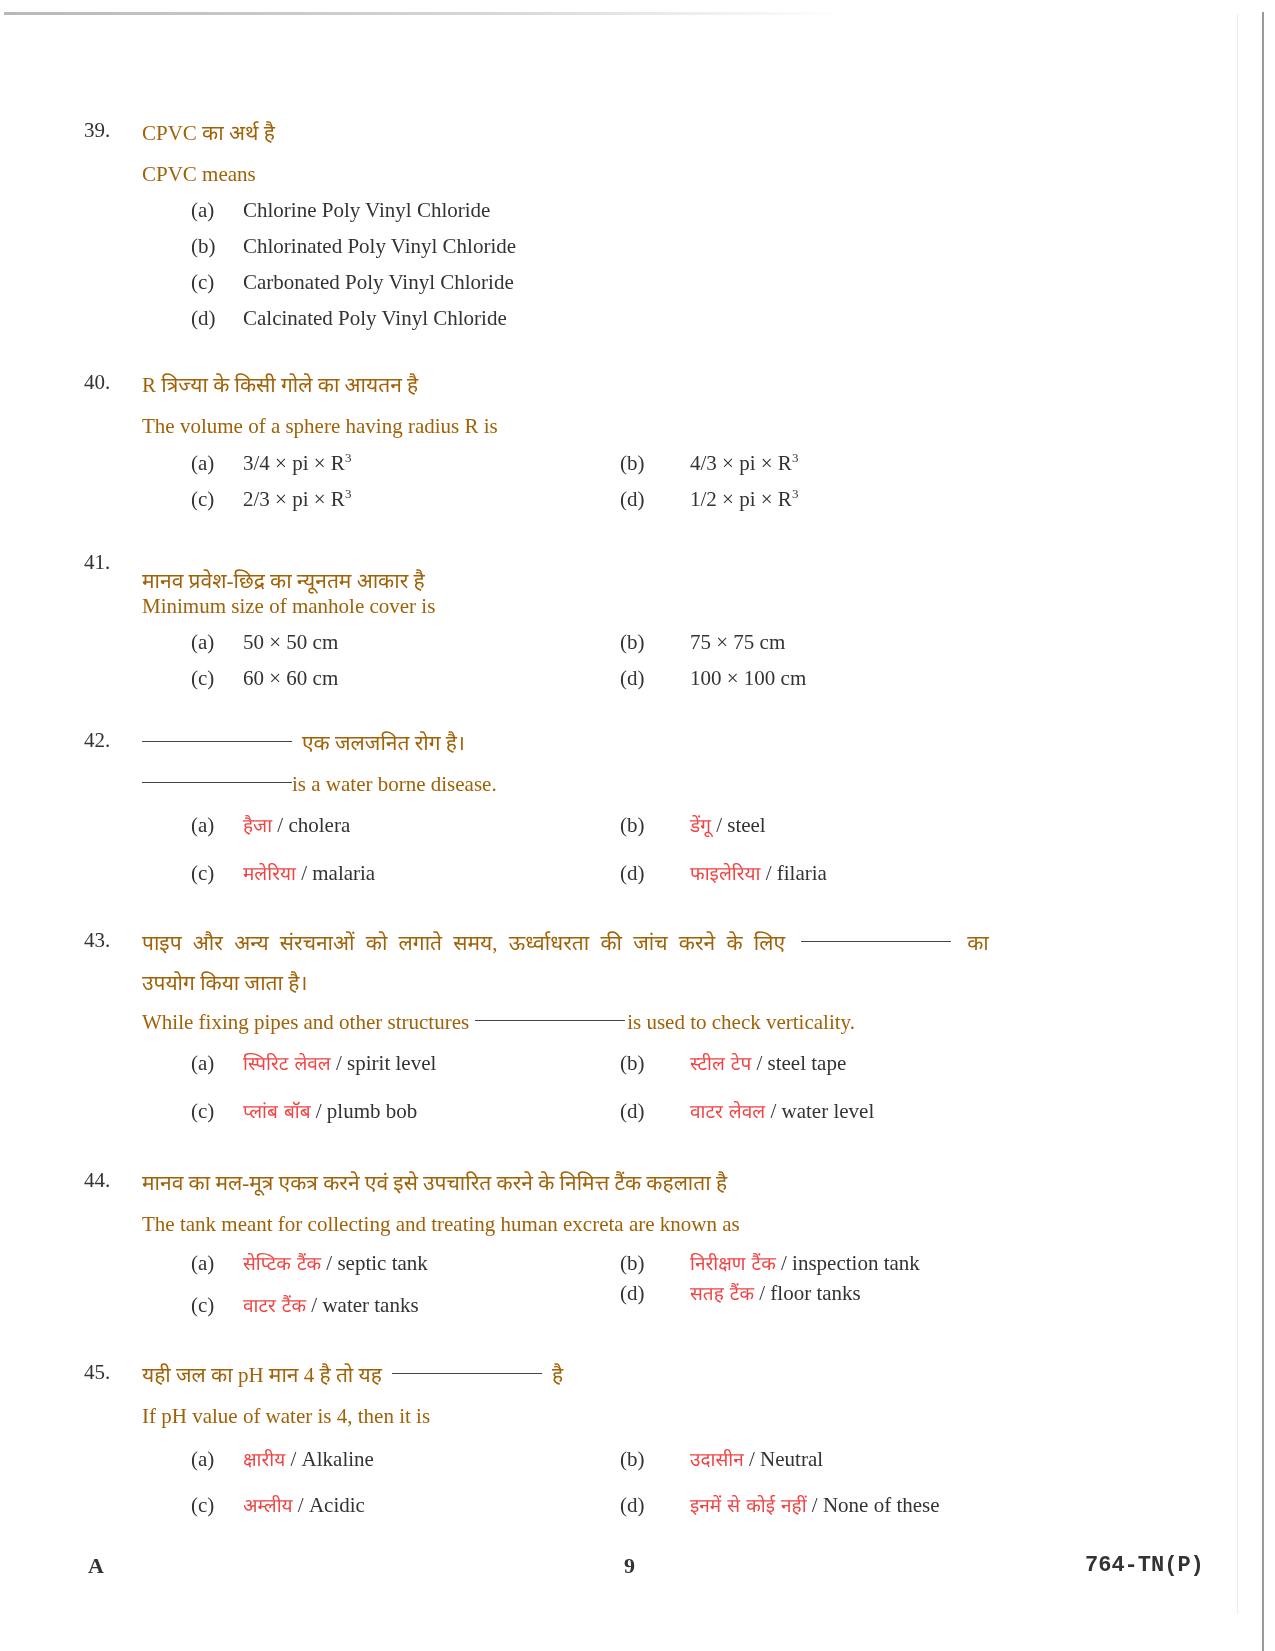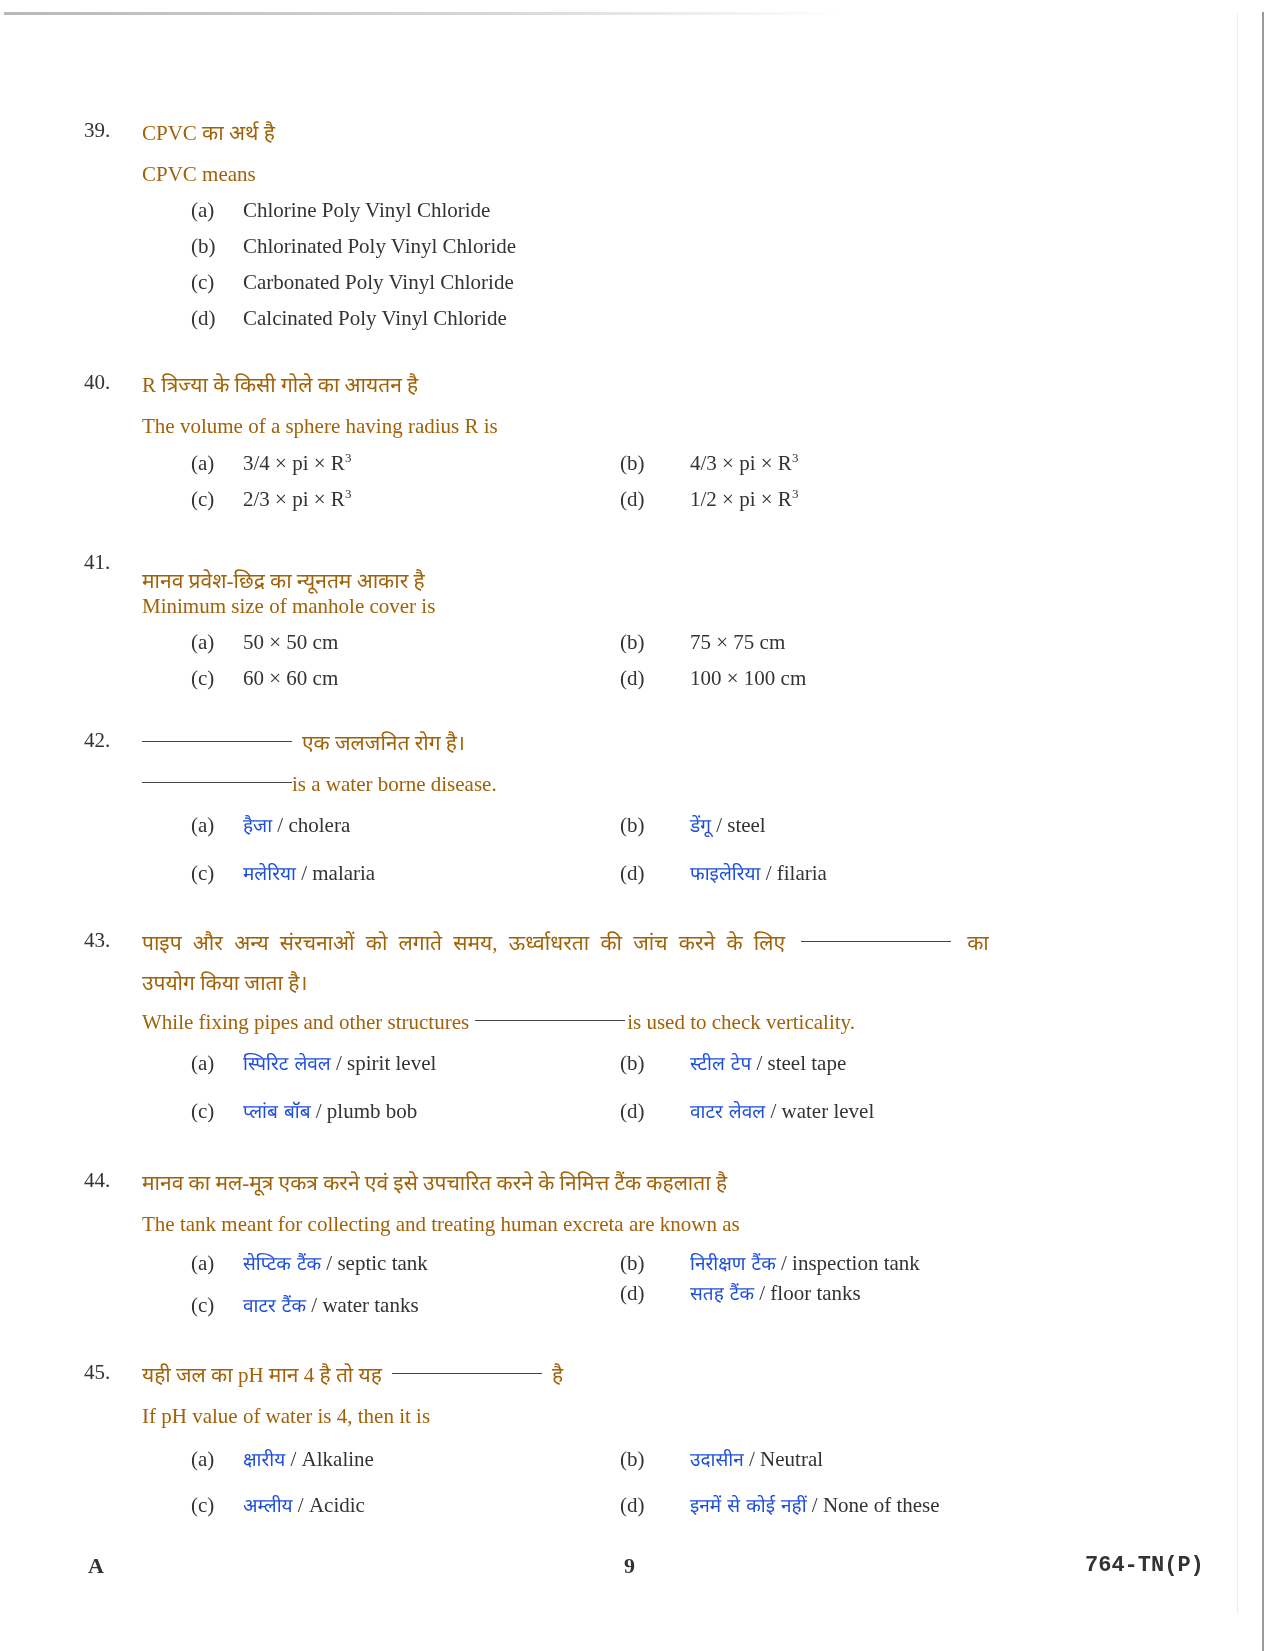--- a/index.html
+++ b/index.html
@@ -22,21 +22,21 @@
   }
   .q { position: absolute; left: 0; width: 1275px; }
   .qnum {
     position: absolute; left: 84px; font-size: 21px; color: #333;
     font-family: "Liberation Serif", serif;
   }
   .line {
     position: absolute; left: 142px; font-size: 21px; white-space: nowrap;
     font-family: "Liberation Serif", serif; color: #a16207;
   }
-  .hindi { font-family: "DejaVu Sans", sans-serif; font-size: 19px; color: #1d4ed8; }
+  .hindi { font-family: "DejaVu Sans", sans-serif; font-size: 19px; color: #ef4444; }
   .opt { position: absolute; font-size: 21px; white-space: nowrap; font-family: "Liberation Serif", serif; color: #333; }
   .opt .lbl { display: inline-block; width: 52px; }
   .opt.right { left: 620px; }
   .opt.right .lbl { width: 70px; }
   .opt.left { left: 151px; margin-left: 40px; }
   .blank {
     display: inline-block; border-bottom: 1.5px solid #444; vertical-align: middle;
     height: 0; margin: 0 10px; position: relative; top: -4px;
   }
   .footer {

